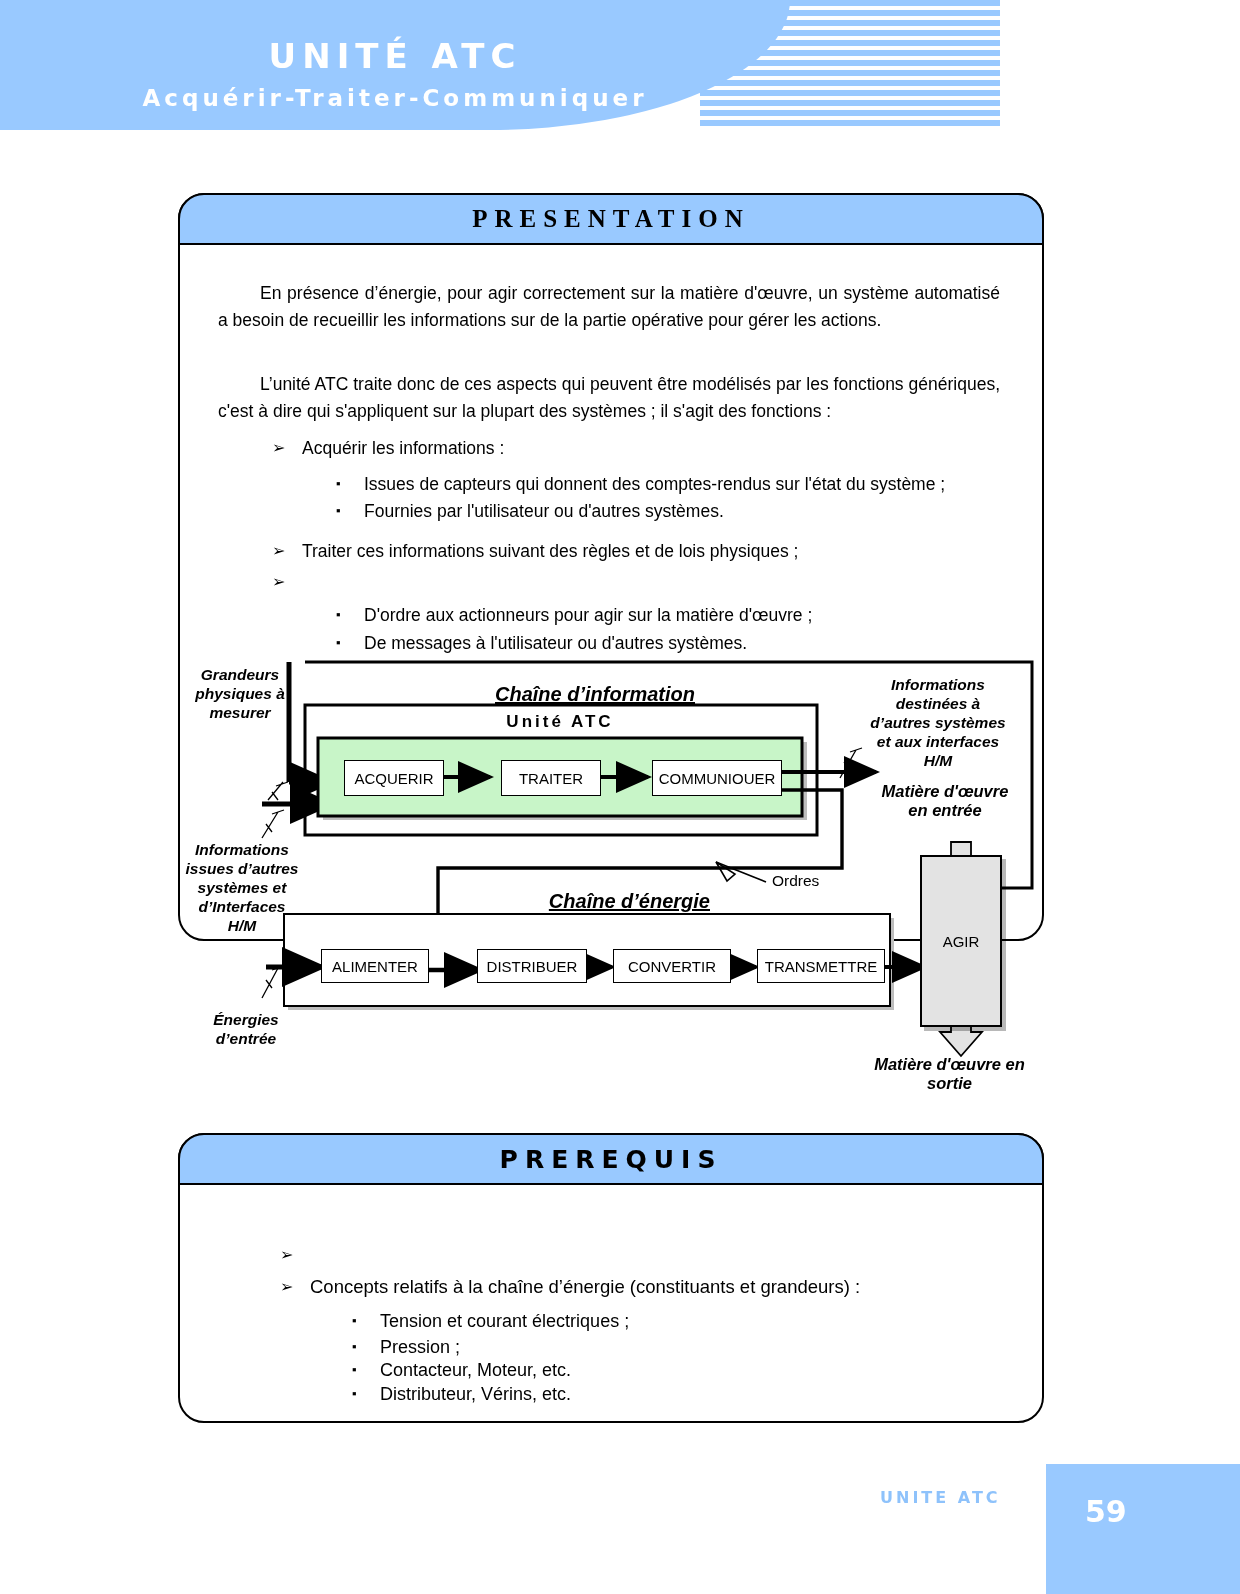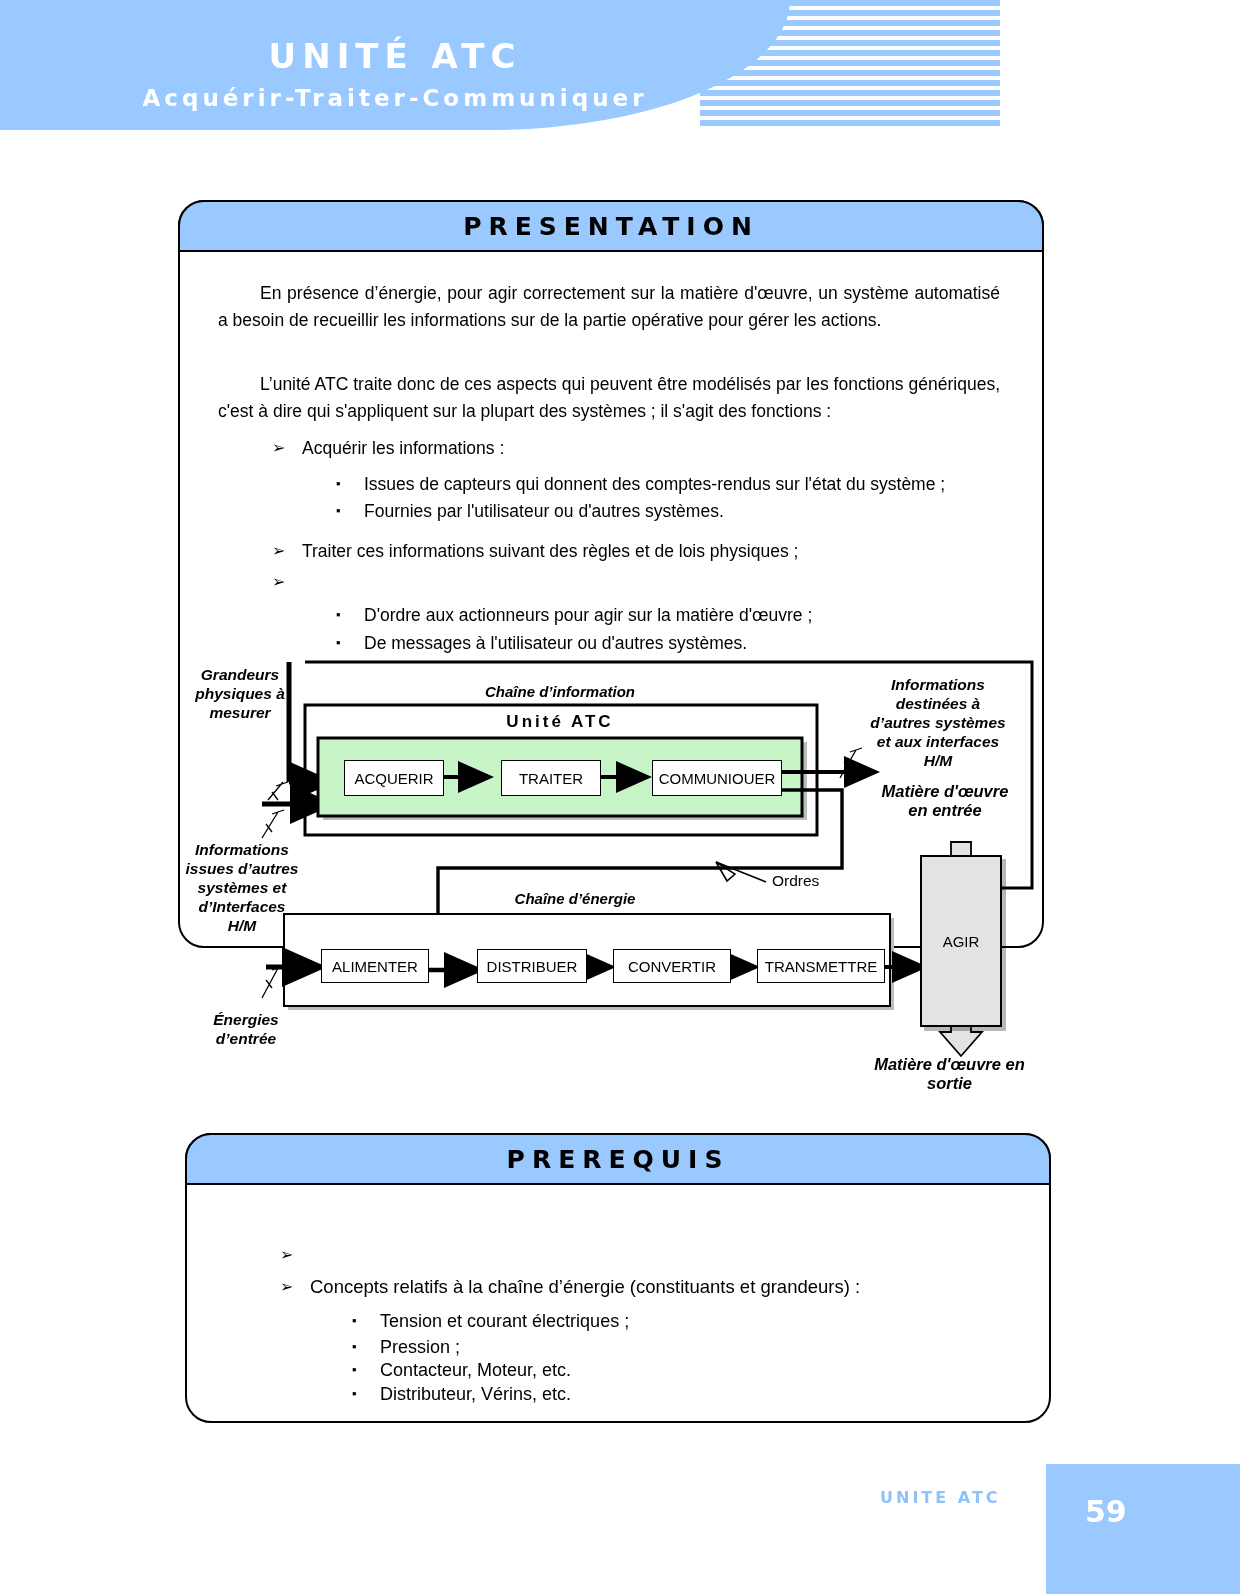--- a/index.html
+++ b/index.html
@@ -47,22 +47,22 @@
   }
   .panel-title {
     position:absolute; left:-2px; top:-2px; right:-2px;
     height:52px;
     background:#99c9ff;
     border:2.5px solid #000;
     border-top-left-radius:26px; border-top-right-radius:26px;
     display:flex; align-items:center; justify-content:center;
     color:#000; font-size:25px; font-weight:bold; letter-spacing:7px;
   }
-  #panel-presentation { left:178px; top:200px; width:866px; height:748px; }
-  #panel-prerequis    { left:185px; top:1133px; width:866px; height:290px; }
+  #panel-presentation { left:178px; top:193px; width:866px; height:748px;font-family:Liberation Serif, serif; }
+  #panel-prerequis    { left:178px; top:1133px; width:866px; height:290px; }
 
   
   .para {
     position:absolute;
     font-size:17.5px; line-height:27px; color:#000;
     text-align:justify;
     font-family:"Liberation Sans", sans-serif;
   }
   .para .ind { display:inline-block; width:42px; }
 
@@ -86,21 +86,21 @@
     position:absolute;
     font-family:"Liberation Sans", sans-serif;
     font-style:italic; font-weight:bold;
     font-size:15.5px; line-height:19px;
     color:#000; text-align:center;
   }
   .dg-chainlabel {
     position:absolute;
     font-family:"Liberation Sans", sans-serif;
     font-style:italic; font-weight:bold;
-    font-size:15px; color:#000; text-align:center;
+    font-size:20px; color:#000; text-align:right;text-decoration:underline;
   }
   .dg-unit {
     position:absolute;
     font-family:"Liberation Sans", sans-serif;
     font-weight:bold; font-size:17px; letter-spacing:3px;
     color:#000; text-align:center;
   }
   .fnbox {
     position:absolute;
     background:#fff; border:1.6px solid #000;

